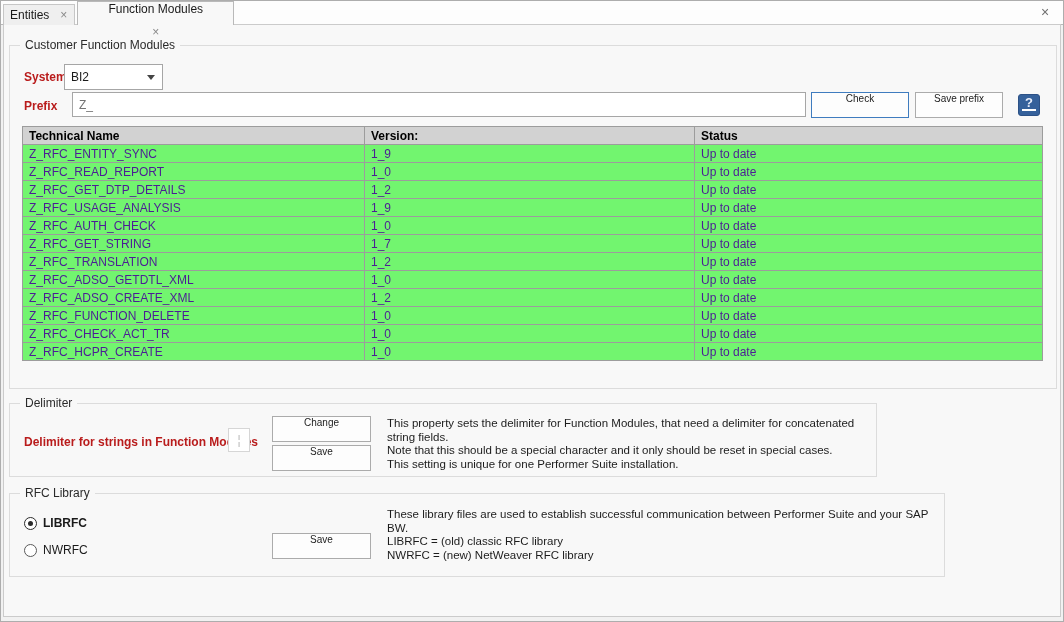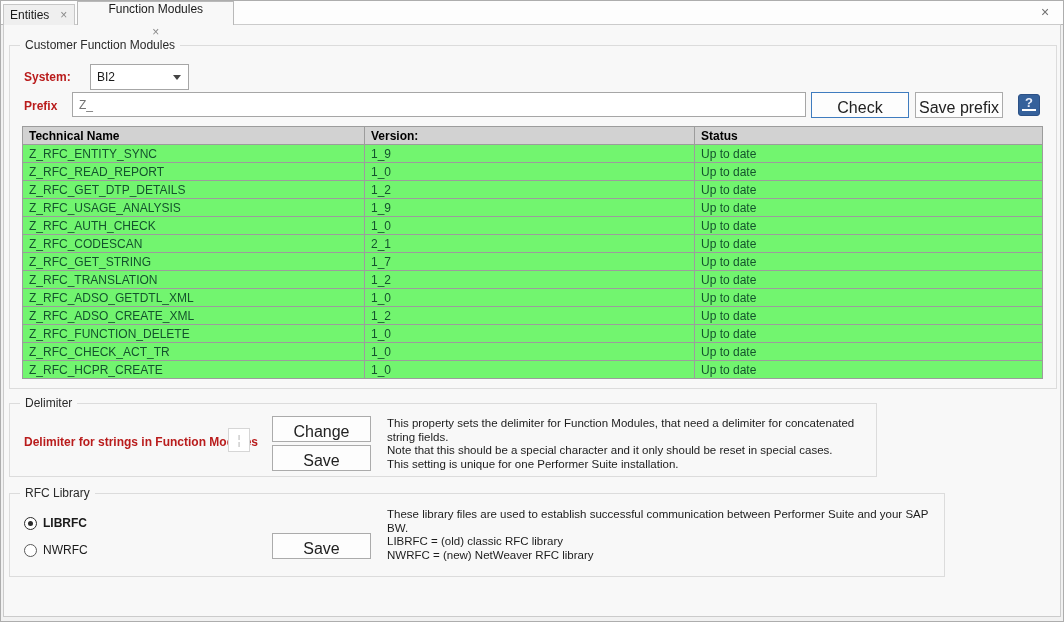--- a/index.html
+++ b/index.html
@@ -56,43 +56,43 @@
     width:0; height:0; border-left:4px solid transparent;
     border-right:4px solid transparent; border-top:5px solid #444;
   }
   .textbox {
     position:absolute; background:#fff; border:1px solid #a6a6a6;
     font-family:"Liberation Sans", sans-serif; font-size:12px; color:#737373;
     padding:0 6px; outline:none;
   }
   .btn {
     position:absolute; background:#fdfdfd; border:1px solid #ababab;
-    font-family:"Liberation Sans", sans-serif; font-size:16px; color:#222;
-    display:flex; align-items:flex-end; justify-content:center; cursor:default;
+    font-family:"Liberation Sans", sans-serif; font-size:10px; color:#222;
+    display:flex; align-items:flex-start; justify-content:center; cursor:default;
   }
   .btn.focused { border:1px solid #3f7cbf; }
   .help-btn {
     position:absolute; width:22px; height:22px; background:#35619b;
     border:1px solid #2c5186; border-radius:3px; cursor:default;
   }
   .help-btn .q {
     position:absolute; top:0px; left:0; right:0; text-align:center;
     color:#e8eefb; font-weight:bold; font-size:13px; line-height:16px;
   }
   .help-btn .spine {
     position:absolute; left:3px; right:3px; bottom:4px; height:2px; background:#fff;
   }
   
   table.grid { position:absolute; border-collapse:collapse; table-layout:fixed; }
   .grid th, .grid td {
     border:1px solid #9c9c9c; height:18px; padding:0 0 0 6px;
     font-size:12px; overflow:hidden; white-space:nowrap; text-align:left;
   }
   .grid th { background:#d2d2d2; font-weight:bold; color:#000; }
-  .grid td { background:#72f56f; color:#14532d; }
+  .grid td { background:#72f56f; color:#4c1d95; }
   
   .delim-box {
     position:absolute; width:22px; height:24px; background:#fff;
     border:1px solid #d6d6d6; color:#b9b9b9; text-align:center; line-height:22px;
   }
   .desc { position:absolute; font-size:11.5px; color:#1c1c1c; line-height:13.5px; white-space:pre-line; }
   
   .radio-row { position:absolute; display:flex; align-items:center; gap:6px; }
   .radio-circle {
     width:13px; height:13px; border-radius:50%; border:1px solid #5a5a5a;
@@ -121,21 +121,21 @@
     </div>
     <div class="window-close">×</div>
   </div>
 
   <div class="content-panel"></div>
 
   <div class="groupbox" style="left:8px; top:44px; width:1048px; height:344px;">
     <div class="legend">Customer Function Modules</div>
 
     <span class="field-label" style="left:14px; top:24px;">System:</span>
-    <div class="combo" style="left:80px; top:18px; width:99px; height:26px;">
+    <div class="combo" style="left:54px; top:18px; width:99px; height:26px;">
       <span>BI2</span>
       <span class="combo-arrow"></span>
     </div>
 
     <span class="field-label" style="left:14px; top:53px;">Prefix</span>
     <input class="textbox" style="left: 62px; top: 46px; width: 734px; height: 25px;" value="Z_">
     <div class="btn focused" style="left:801px; top:46px; width:98px; height:26px;">
       <span>Check</span>
     </div>
     <div class="btn" style="left:905px; top:46px; width:88px; height:26px;">
@@ -179,25 +179,20 @@
             <td>Z_RFC_USAGE_ANALYSIS</td>
             <td>1_9</td>
             <td>Up to date</td>
           </tr>
           <tr>
             <td>Z_RFC_AUTH_CHECK</td>
             <td>1_0</td>
             <td>Up to date</td>
           </tr>
           <tr>
-            <td>Z_RFC_CODESCAN</td>
-            <td>2_1</td>
-            <td>Up to date</td>
-          </tr>
-          <tr>
             <td>Z_RFC_GET_STRING</td>
             <td>1_7</td>
             <td>Up to date</td>
           </tr>
           <tr>
             <td>Z_RFC_TRANSLATION</td>
             <td>1_2</td>
             <td>Up to date</td>
           </tr>
           <tr>

